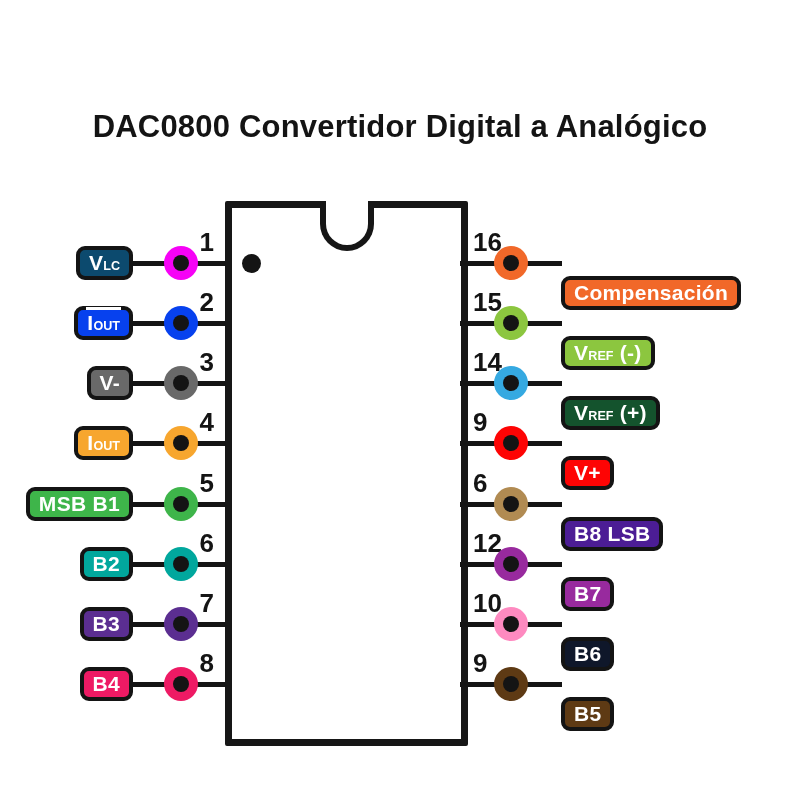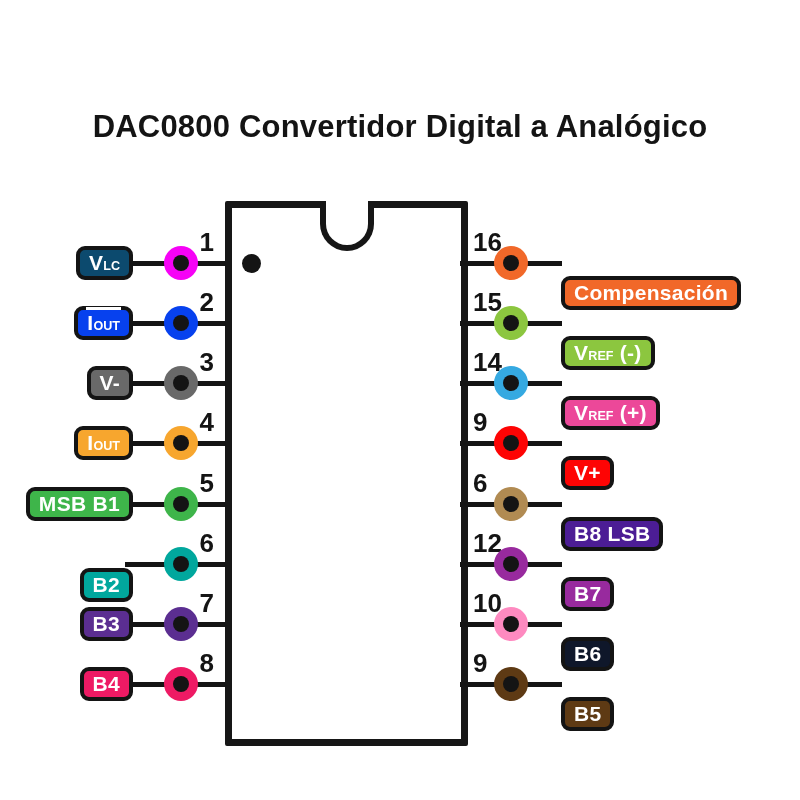--- a/index.html
+++ b/index.html
@@ -121,21 +121,21 @@
         <div class="tag" style="background: rgb(62, 181, 74);">
           <span><span><span>MSB B1</span></span></span>
         </div>
       </div>
       <div class="pin left" style="top: 564px;">
         <div class="wire"></div>
         <div class="pin-num">6</div>
         <div class="pad" style="background: rgb(1, 167, 157);">
           <div class="pad-core"></div>
         </div>
-        <div class="tag" style="background: rgb(1, 167, 157); margin-top: 21px;">
+        <div class="tag" style="background: rgb(1, 167, 157);">
           <span><span><span>B2</span></span></span>
         </div>
       </div>
       <div class="pin left" style="top: 624px;">
         <div class="wire"></div>
         <div class="pin-num">7</div>
         <div class="pad" style="background: rgb(91, 46, 145);">
           <div class="pad-core"></div>
         </div>
         <div class="tag" style="background: rgb(91, 46, 145);">
@@ -171,21 +171,21 @@
         <div class="tag" style="background: rgb(140, 198, 63);">
           <span><span><span>V</span><span class="sub">REF</span></span><span> (-)</span></span>
         </div>
       </div>
       <div class="pin right" style="top: 383px;">
         <div class="wire"></div>
         <div class="pin-num">14</div>
         <div class="pad" style="background: rgb(53, 169, 225);">
           <div class="pad-core"></div>
         </div>
-        <div class="tag" style="background: #ec4899;">
+        <div class="tag" style="background: #14532d;">
           <span><span><span>V</span><span class="sub">REF</span></span><span> (+)</span></span>
         </div>
       </div>
       <div class="pin right" style="top: 443px;">
         <div class="wire"></div>
         <div class="pin-num">9</div>
         <div class="pad" style="background: rgb(254, 4, 4);">
           <div class="pad-core"></div>
         </div>
         <div class="tag" style="background: rgb(254, 4, 4);">

